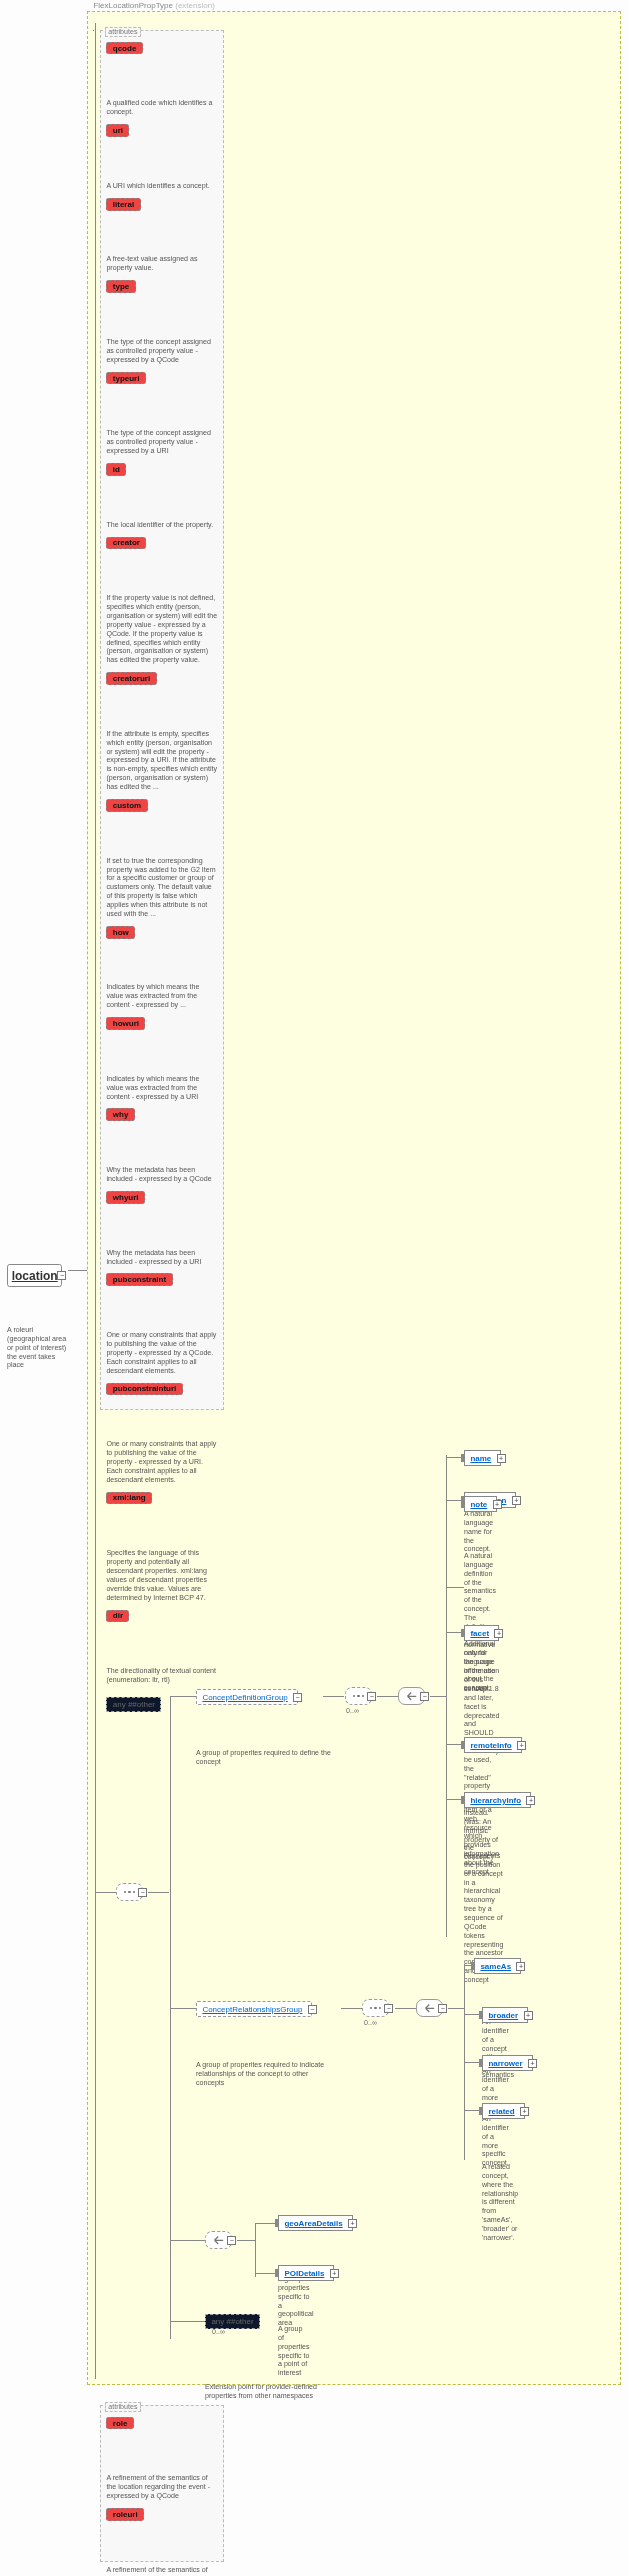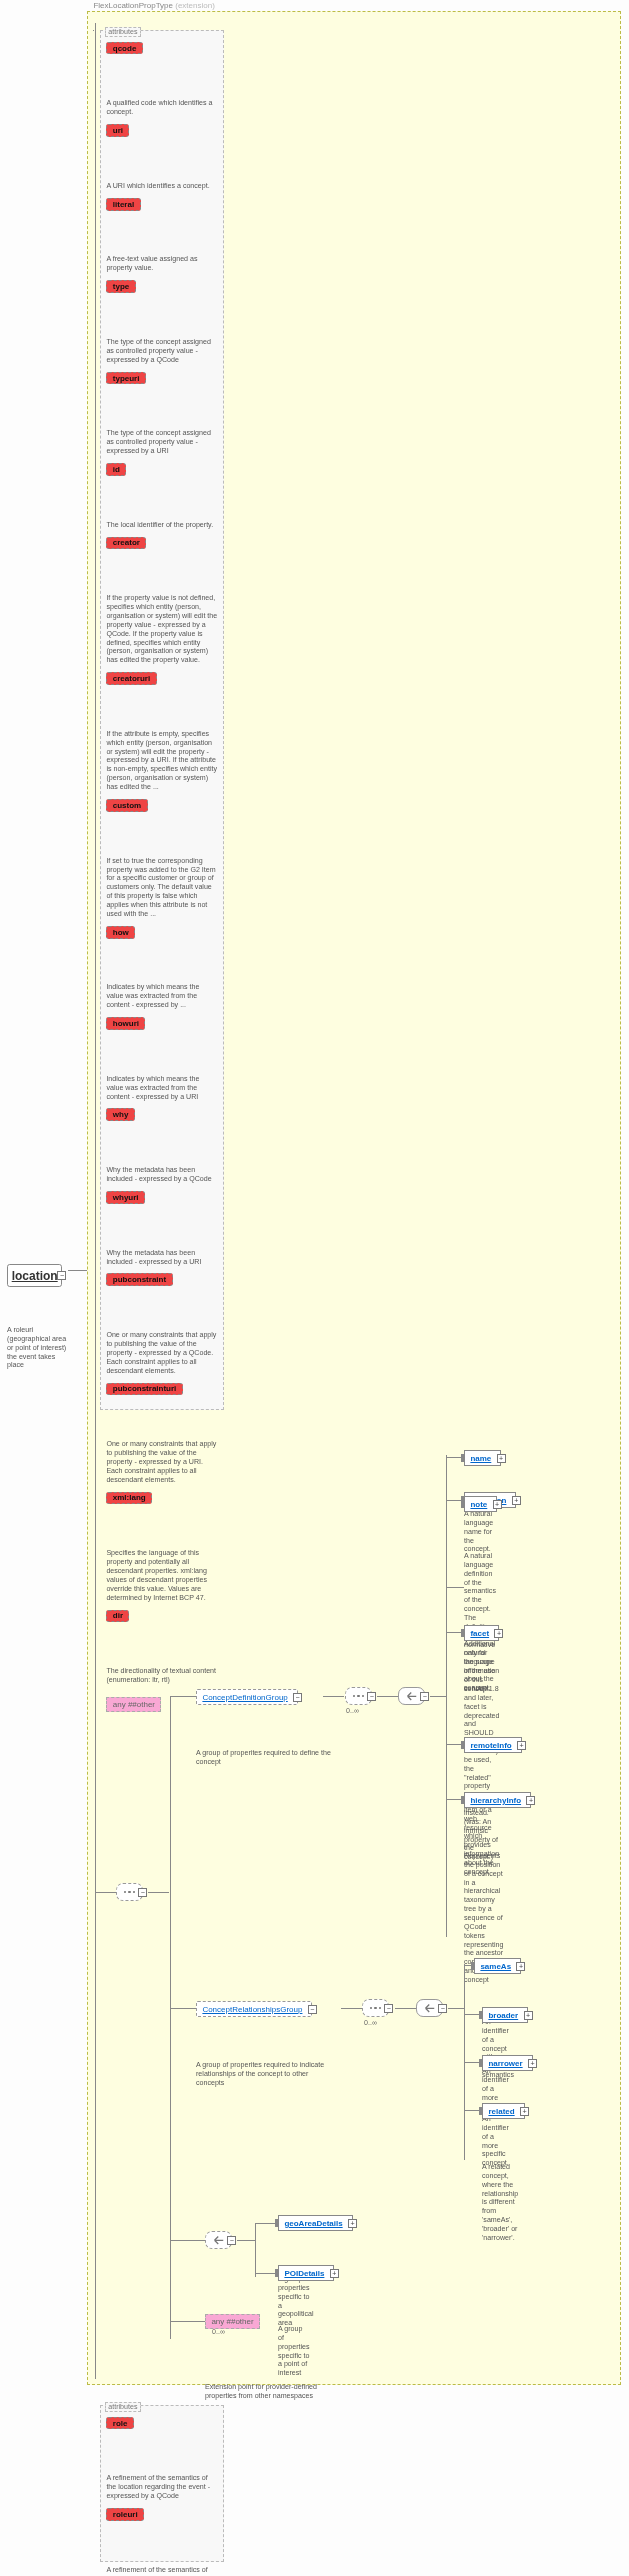--- a/index.html
+++ b/index.html
@@ -164,21 +164,21 @@
     width: 2.7px; height: 8px;
     background: #888;
   }
   .elem-box a, .elem-box span.name { color: #0066cc; text-decoration: underline; font-weight: bold; }
 
   
   .any-box {
     position: absolute;
     border: 0.9px dashed #aaa;
     padding: 1.8px 5.4px;
-    background: #f9a8d4;
+    background: #0f172a;
     font-size: 8px;
     color: #666;
     box-sizing: border-box;
   }
 
   
   .choice-switch {
     width: 12.5px; height: 12.5px;
   }
 </style>

